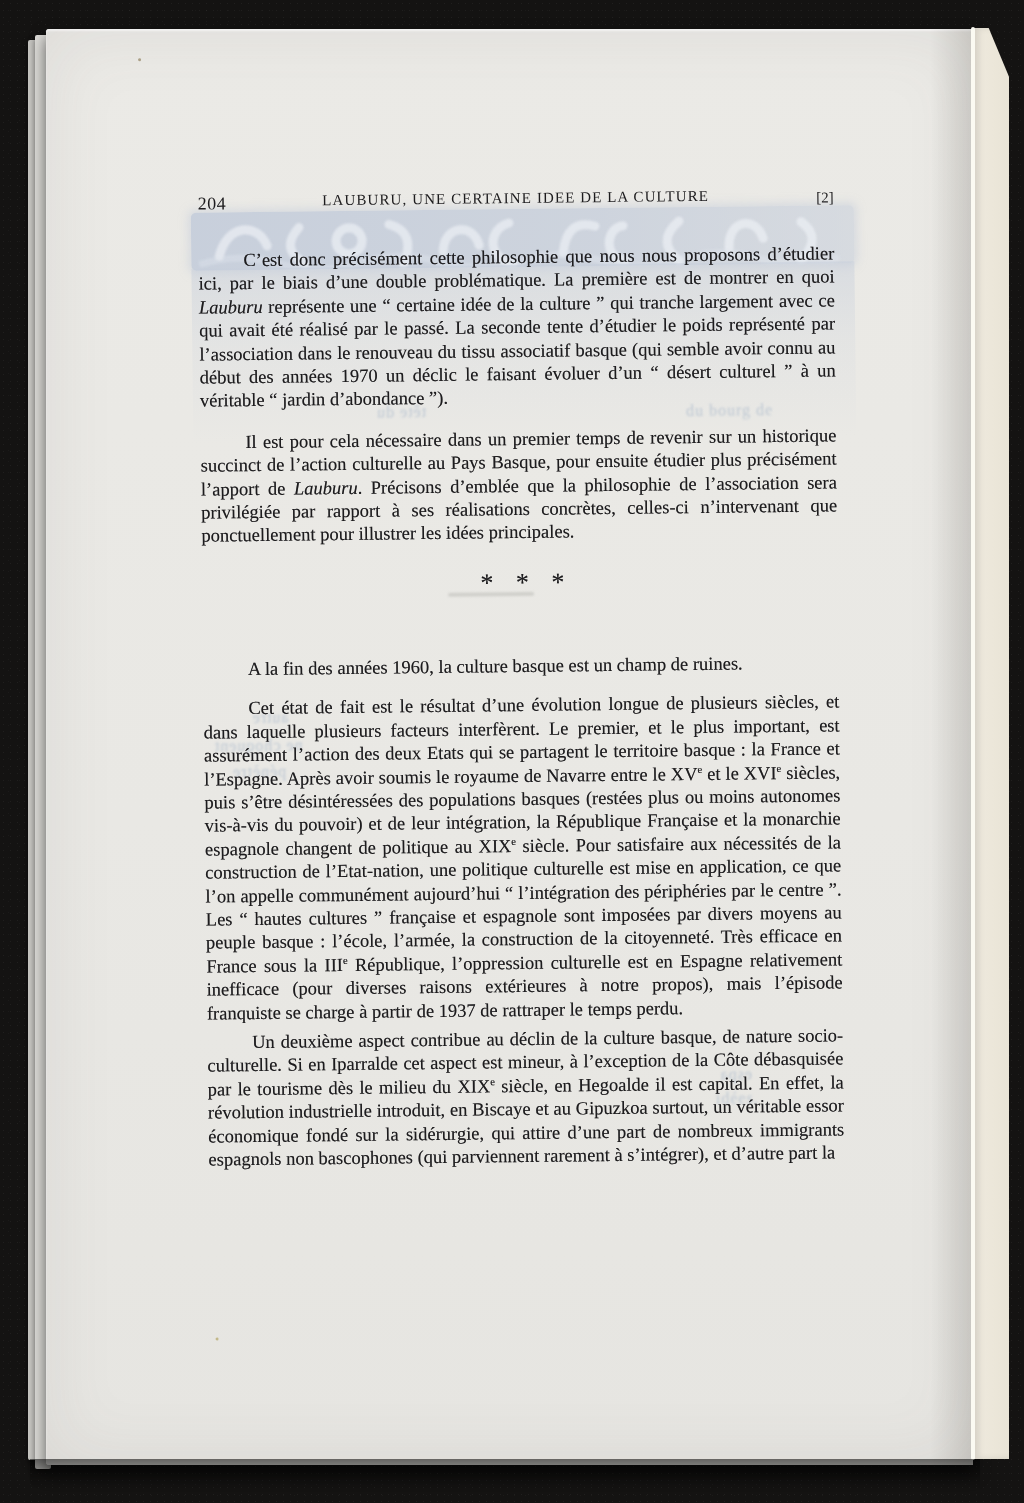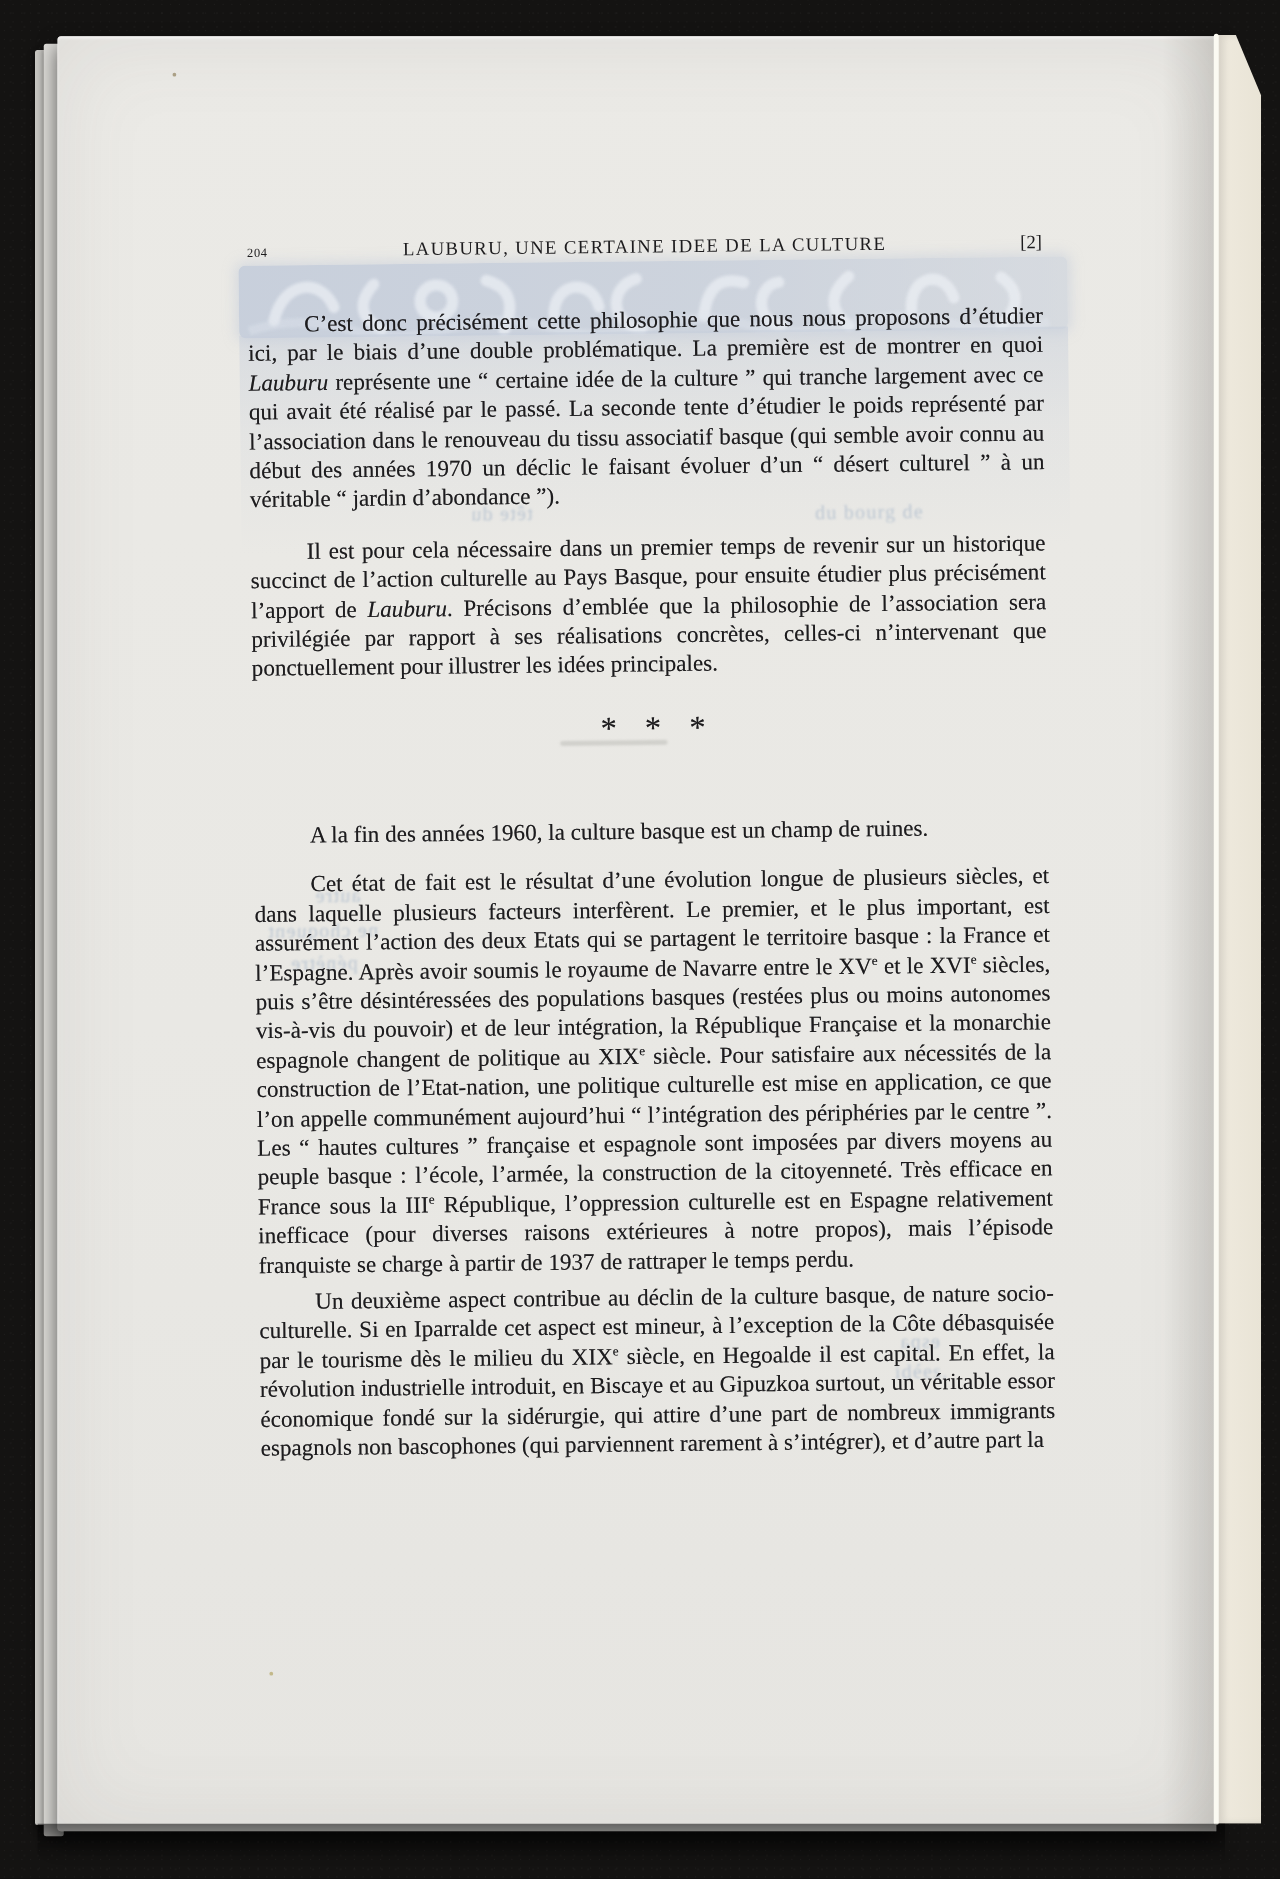--- a/index.html
+++ b/index.html
@@ -70,21 +70,21 @@
     background:#b9b9b4; opacity:.5; filter:blur(1px); border-radius:2px;}
   .speck{position:absolute; border-radius:50%;}
   .sp1{left:146px; top:54px; width:3px; height:3px; background:#8a7a55; opacity:.65;}
   .sp2{left:209px; top:1334px; width:3px; height:3px; background:#a59442; opacity:.55;}
   
   .page-header{
     position:absolute; left:204px; top:190px; width:636px; height:22px;
     display:flex; justify-content:space-between; align-items:baseline;
     color:var(--ink); z-index:2;
   }
-  .page-header .num{font-size:10px; letter-spacing:.5px;}
+  .page-header .num{font-size:18px; letter-spacing:.5px;}
   .page-header .title{
     position:absolute; left:0; right:0; text-align:center;
     font-size:15px; letter-spacing:1.1px;
   }
   .page-header .folio{font-size:15px;}
   
   .textcol{
     position:absolute; left:204px; top:246px; width:636px; z-index:2;
     font-size:18.5px; line-height:23.4px; text-align:justify; color:var(--ink);
     text-shadow:0 0 .5px rgba(30,30,32,.55); hyphens:none;
@@ -127,21 +127,21 @@
           <path d="M488,14 q-24,20 0,40"></path>
           <path d="M538,42 c-2,-28 26,-34 34,-10"></path>
           <path d="M610,16 q22,16 0,38"></path>
         </g>
         <path d="M8,52 q40,-12 80,0 t80,0 t80,0 t80,0 t80,0 t80,0 t80,0 t80,0" fill="none" stroke="#e7ebf2" stroke-width="7" opacity=".4"></path>
       </svg>
     </div>
     <div class="bleed-fade"></div>
     <div id="ghosts">
         <div class="ghost mirrored" style="left: 380px; top: 402px;">tête du</div>
-        <div class="ghost" style="left: 656px; top: 404px;">du bourg de</div>
+        <div class="ghost" style="left: 690px; top: 404px;">du bourg de</div>
         <div class="ghost mirrored" style="left: 252px; top: 706px;">autre</div>
         <div class="ghost mirrored" style="left: 214px; top: 734px;">ne choquent</div>
         <div class="ghost mirrored" style="left: 232px; top: 760px;">pénètre</div>
         <div class="ghost mirrored" style="left: 716px; top: 1068px;">espa</div>
         <div class="ghost" style="left: 712px; top: 1092px;">idées.</div>
       </div>
     <div class="smudge"></div>
     <div class="speck sp1"></div>
     <div class="speck sp2"></div>
 

